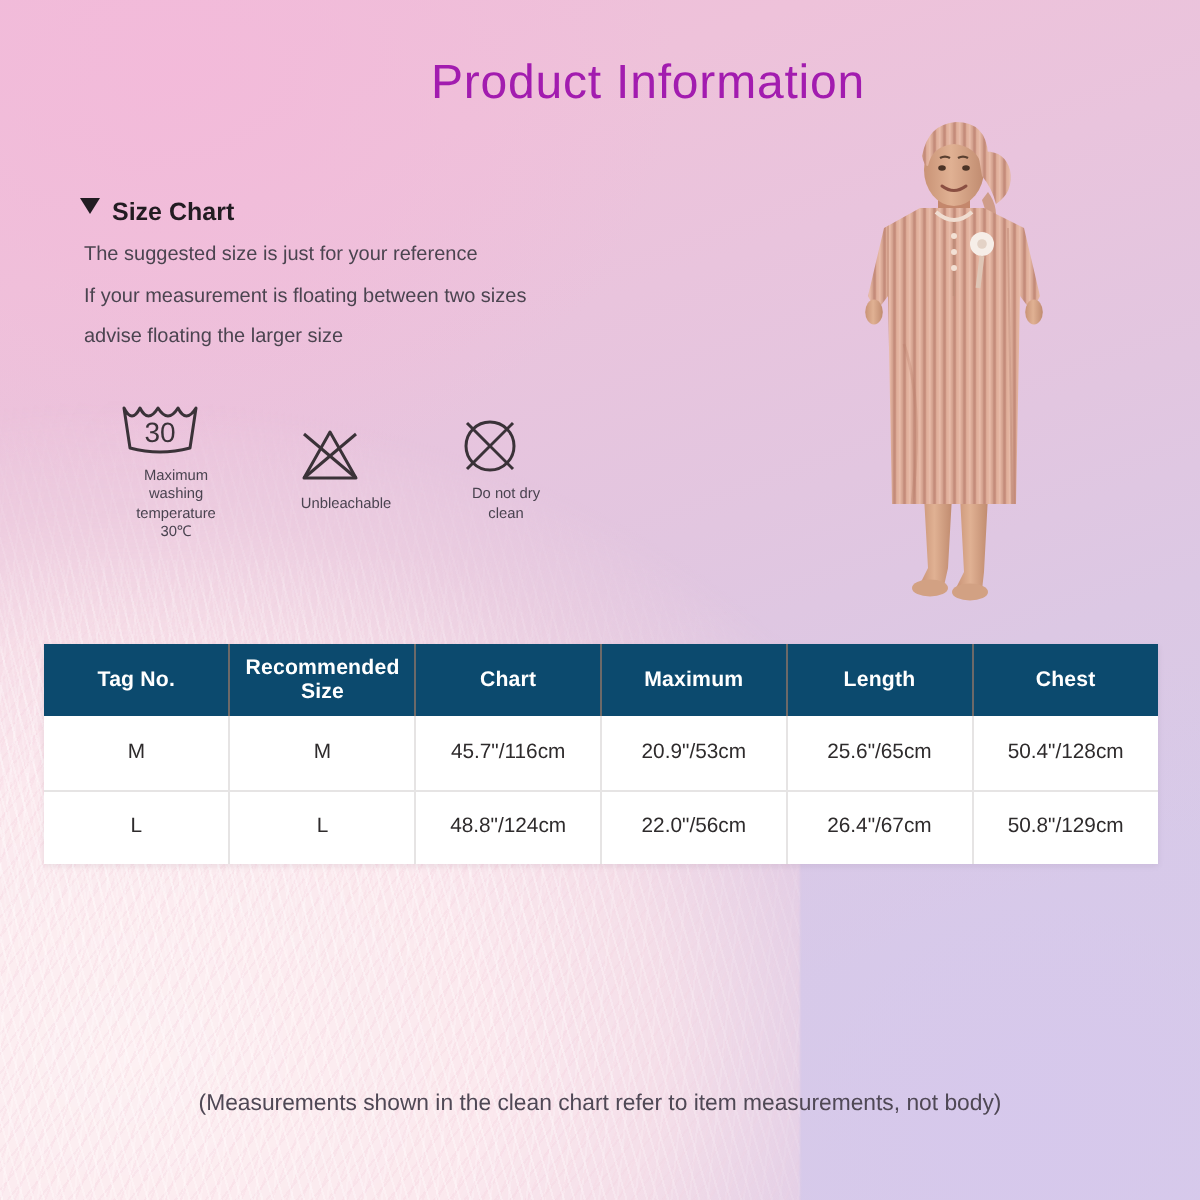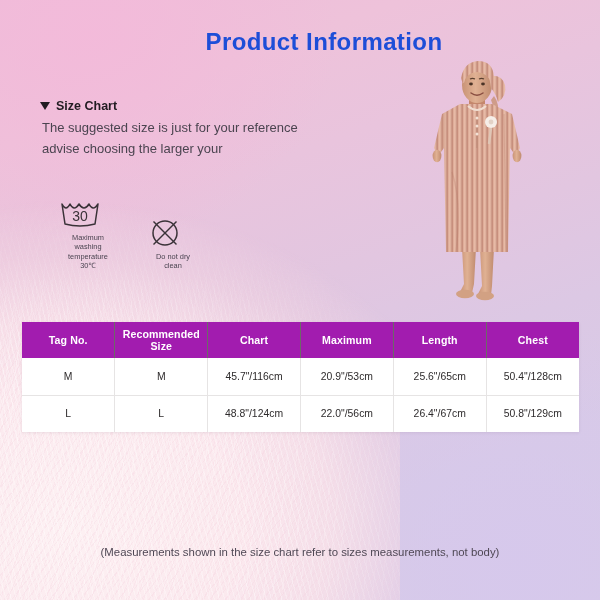--- a/index.html
+++ b/index.html
@@ -80,61 +80,61 @@
             mask-image: radial-gradient(ellipse 100% 100% at 30% 60%, #000 0%, rgba(0,0,0,.4) 55%, rgba(0,0,0,0) 82%);
   }
 
   
   .title {
     position: absolute;
     left: 0; right: 0;
     top: 28px;
     text-align: center;
     font-size: 24px;
-    font-weight: bold;
-    color: #1d4ed8;
+    font-weight: normal;
+    color: #a21caf;
     letter-spacing: .4px;
     margin-left: 48px;
   }
 
   
   .sizechart-head {
     position: absolute;
     left: 40px;
     top: 99px;
     display: flex;
-    align-items: center;
+    align-items: flex-start;
     gap: 6px;
     font-size: 12.5px;
     font-weight: bold;
     color: #221c22;
   }
   .tri {
     width: 0; height: 0;
     border-left: 5.5px solid transparent;
     border-right: 5.5px solid transparent;
     border-top: 8px solid #221c22;
   }
 
   .desc {
     position: absolute;
     left: 42px;
     top: 118px;
-    font-size: 13px;
+    font-size: 10px;
     line-height: 20.5px;
     color: #4b4450;
   }
 
   
   .care {
     position: absolute;
     left: 44px;
     top: 196px;
     display: flex;
-    align-items: flex-end;
+    align-items: center;
     gap: 18px;
   }
   .care-item {
     width: 62px;
     display: flex;
     flex-direction: column;
     align-items: center;
   }
   .care-glyph {
     height: 34px;
@@ -161,21 +161,21 @@
     width: 557px;
     background: #ffffff;
     box-shadow: 0 1px 3px rgba(90,60,90,.10);
   }
   table {
     width: 100%;
     border-collapse: collapse;
     table-layout: fixed;
   }
   thead th {
-    background: #a21caf;
+    background: #0c4a6e;
     color: #ffffff;
     font-size: 10.6px;
     font-weight: bold;
     height: 36px;
     text-align: center;
     border-right: 1px solid #6d6968;
     letter-spacing: .1px;
   }
   thead th:last-child { border-right: none; }
   tbody td {
@@ -290,36 +290,47 @@
 
 <div class="title">Product  Information</div>
 
 <div class="sizechart-head">
   <span class="tri"></span>
   <span>Size Chart</span>
 </div>
 
 <div class="desc">
   <div>The suggested size is just for your reference</div>
-  <div>advise choosing the larger your</div>
+  <div>If your measurement is floating between two sizes</div>
+  <div>advise floating the larger size</div>
 </div>
 
 <div class="care">
 
   <div class="care-item wide">
     <div class="care-glyph">
       <svg viewBox="0 0 44 32" width="44" height="32">
         <path d="M4 7 Q8 15 12 7 Q16 15 21 7 Q26 15 31 7 Q35 15 40 7 L37 27 Q22 31 7 27 Z" fill="none" stroke="#3a3238" stroke-width="1.5" stroke-linejoin="round"></path>
         <text x="22" y="24" font-family="Liberation Sans, sans-serif" font-size="14" fill="#3a3238" text-anchor="middle">30</text>
       </svg>
     </div>
     <div class="care-label">Maximum washing
 temperature 30℃</div>
   </div>
 
+  <div class="care-item">
+    <div class="care-glyph">
+      <svg viewBox="0 0 34 32" width="34" height="32">
+        <path d="M17 5 L30 28 L4 28 Z" fill="none" stroke="#3a3238" stroke-width="1.5" stroke-linejoin="round"></path>
+        <line x1="4" y1="6" x2="30" y2="28" stroke="#3a3238" stroke-width="1.5"></line>
+        <line x1="30" y1="6" x2="4" y2="28" stroke="#3a3238" stroke-width="1.5"></line>
+      </svg>
+    </div>
+    <div class="care-label">Unbleachable</div>
+  </div>
 
   <div class="care-item">
     <div class="care-glyph">
       <svg viewBox="0 0 34 32" width="34" height="32">
         <circle cx="17" cy="17" r="12" fill="none" stroke="#3a3238" stroke-width="1.5"></circle>
         <line x1="5.5" y1="5.5" x2="28.5" y2="28.5" stroke="#3a3238" stroke-width="1.5"></line>
         <line x1="28.5" y1="5.5" x2="5.5" y2="28.5" stroke="#3a3238" stroke-width="1.5"></line>
       </svg>
     </div>
     <div class="care-label">Do not dry clean</div>
@@ -354,13 +365,13 @@
         <td>L</td>
         <td>48.8"/124cm</td>
         <td>22.0"/56cm</td>
         <td>26.4"/67cm</td>
         <td>50.8"/129cm</td>
       </tr>
     </tbody>
   </table>
 </div>
 
-<div class="footnote">(Measurements shown in the size chart refer to sizes measurements, not body)</div>
+<div class="footnote">(Measurements shown in the clean chart refer to item measurements, not body)</div>
 
 </body></html>

